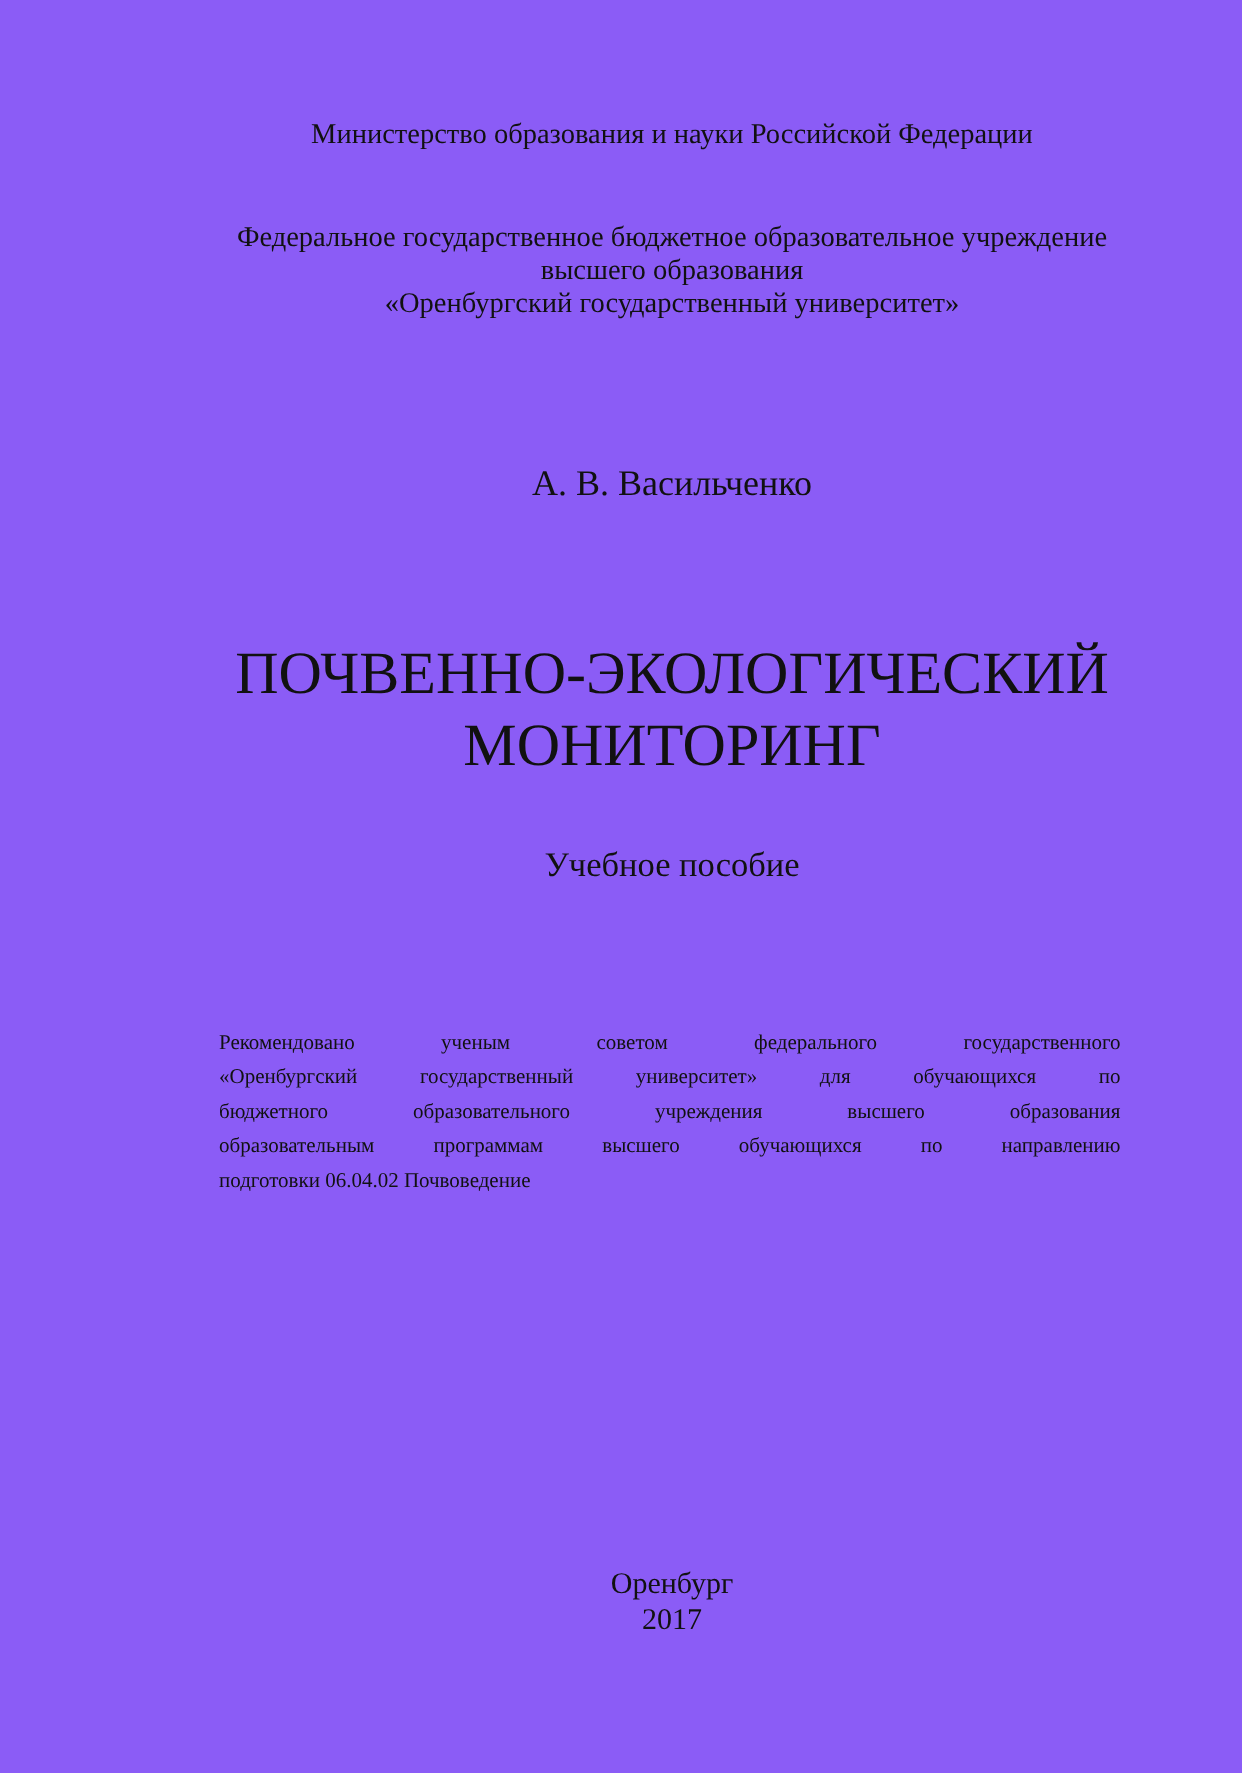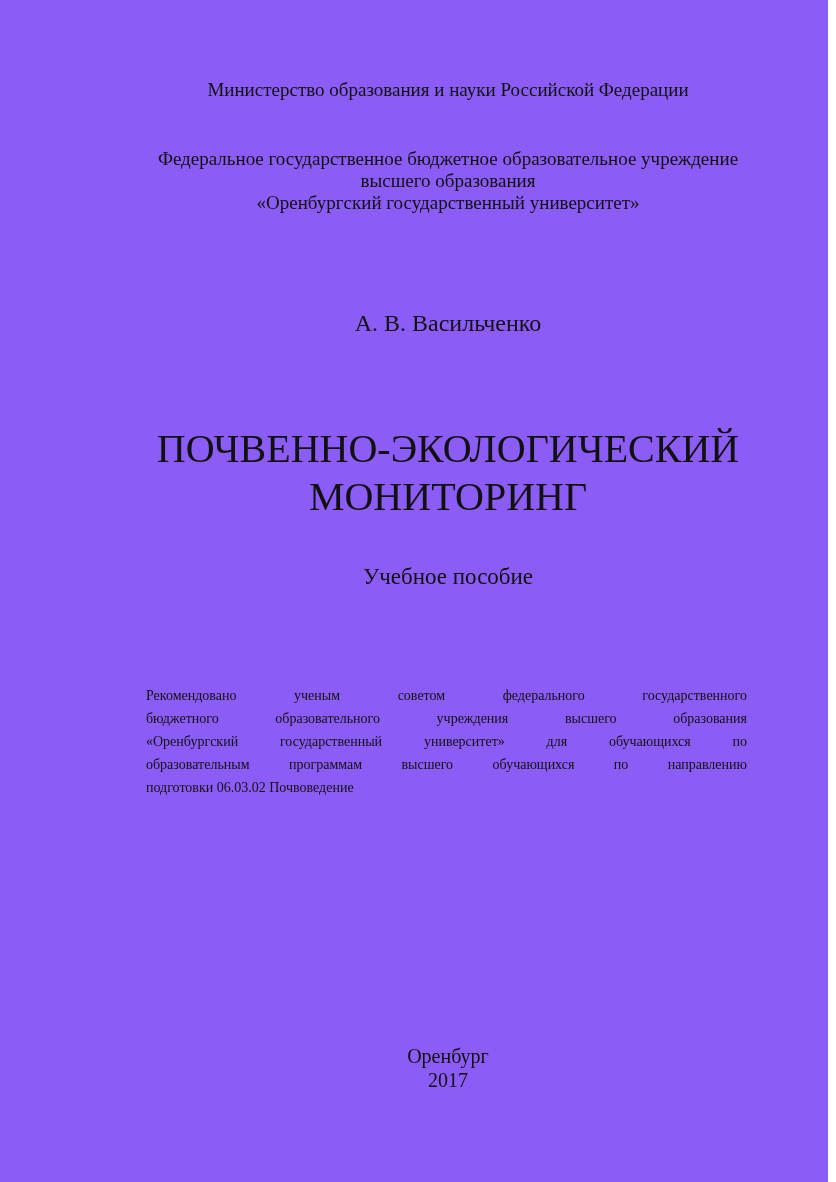--- a/index.html
+++ b/index.html
@@ -98,24 +98,24 @@
 
   <div class="center title">
     <div>ПОЧВЕННО-ЭКОЛОГИЧЕСКИЙ</div>
     <div>МОНИТОРИНГ</div>
   </div>
 
   <div class="center subtitle">Учебное пособие</div>
 
   <div class="recommendation">
     <span class="rec-line">Рекомендовано ученым советом федерального государственного</span>
+    <span class="rec-line">«Оренбургский государственный университет» для обучающихся по</span>
     <span class="rec-line">бюджетного образовательного учреждения высшего образования</span>
-    <span class="rec-line">«Оренбургский государственный университет» для обучающихся по</span>
     <span class="rec-line">образовательным программам высшего обучающихся по направлению</span>
-    <span class="rec-line last">подготовки 06.03.02 Почвоведение</span>
+    <span class="rec-line last">подготовки 06.04.02 Почвоведение</span>
   </div>
 
   <div class="center footer">
     <div>Оренбург</div>
     <div>2017</div>
   </div>
 
 </div>
 
 </body></html>

